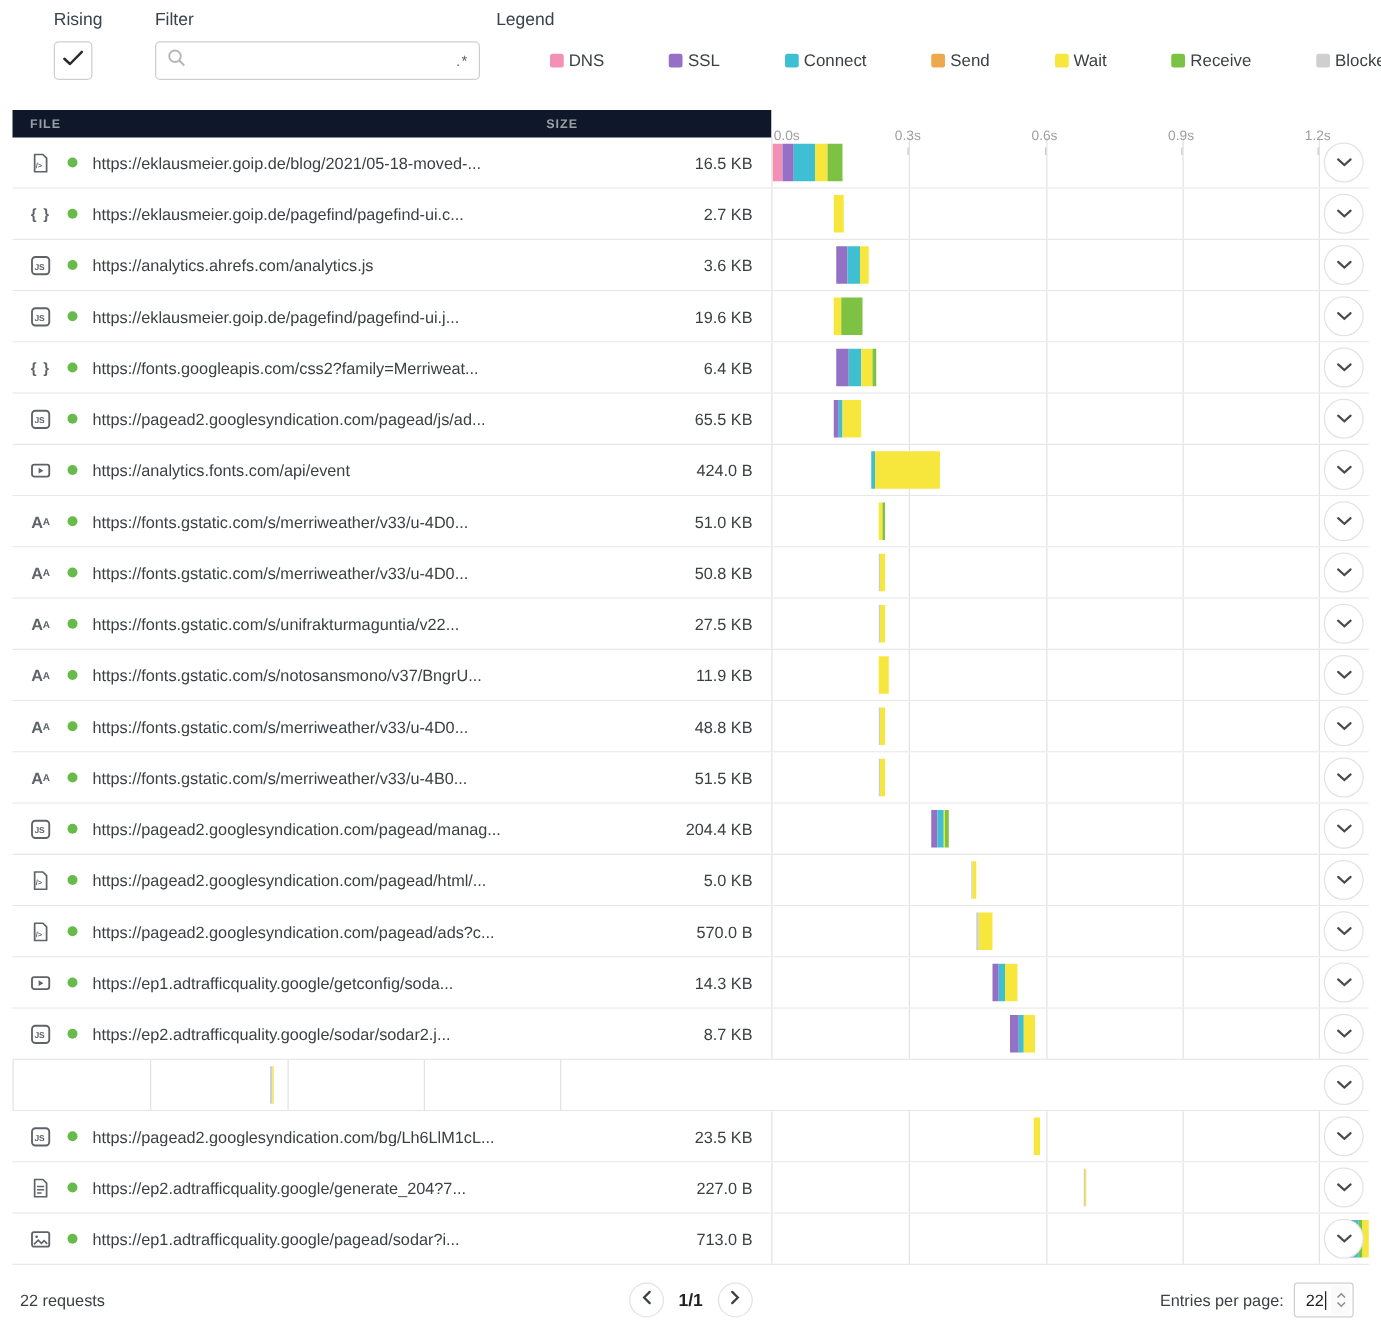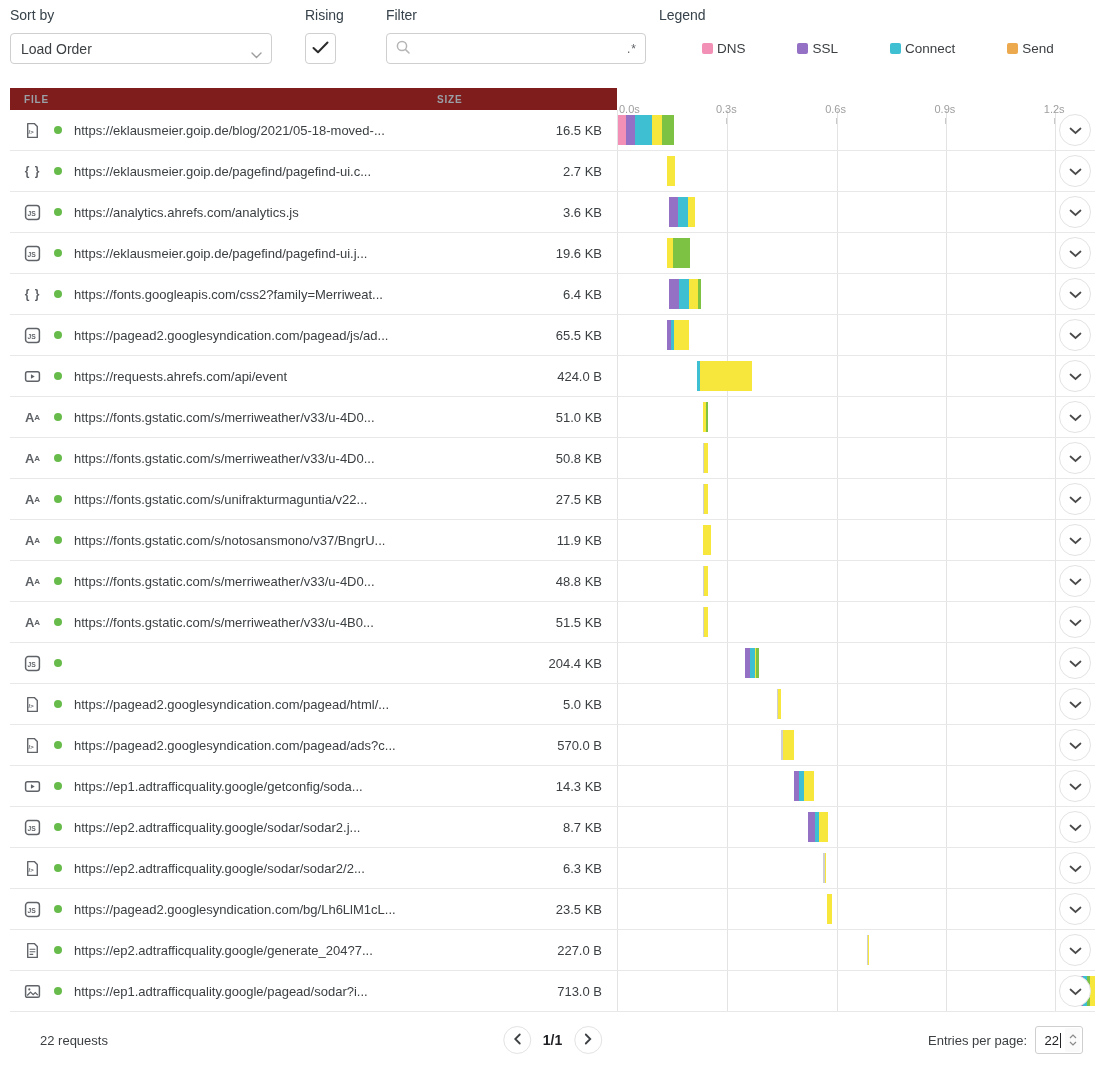--- a/index.html
+++ b/index.html
@@ -26,21 +26,21 @@
   .regex-hint { font-size:12px; color:#5f6368; letter-spacing:1px; cursor:pointer; }
   .grp-legend { margin-left:13px; }
   .legend-row { display:flex; align-items:center; height:31px; }
   .legend-item { display:flex; align-items:center; margin-right:9px;padding-left:43px; }
   .legend-swatch { width:11px; height:11px; border-radius:2px; margin-right:4px; }
   .legend-item span.lbl { font-size:13.5px; color:#3c4043; }
 
   
   .table { margin-top:11px; position:relative; }
   .thead { display:flex; height:22px; position:relative; z-index:3; }
-  .thead-main { width:607px; background:#7f1d1d; position:relative; }
+  .thead-main { width:607px; background:#0f172a; position:relative; }
   .thead-main .h { position:absolute; top:6px; font-size:10px; letter-spacing:0.8px;
                    color:#9aa0a6; font-weight:bold; }
   .h-file { left:14px; }
   .h-size { left:427px; }
   .thead-chart { flex:1; position:relative; overflow:visible; }
   .axis-label { position:absolute; top:15px; font-size:11px; color:#9e9e9e; white-space:nowrap; }
   .axis-tick { position:absolute; top:30px; width:1px; height:6px; background:#c9c9c9; }
 
   .row { display:flex; height:41px; border-bottom:1px solid #e8e8e8; background:#fff; }
   .cell-main { width:607px; display:flex; align-items:center; }
@@ -60,21 +60,21 @@
     background-position:109px 0,219px 0,328px 0,437px 0;
     background-repeat:no-repeat; }
   .bar { position:absolute; top:5px; height:30px; display:flex; z-index:1; }
   .seg { height:100%; flex:none; }
   .expand-btn { position:absolute; top:4px; right:4px; width:32px; height:32px; border-radius:50%;
                 background:#fff; border:1px solid #e3e3e3; display:flex; align-items:center;
                 justify-content:center; z-index:2; cursor:pointer; }
 
   
   .tfoot { height:56px; display:flex; align-items:center; position:relative; }
-  .req-count { font-size:13px; color:#3c4043; margin-left:30px; }
+  .req-count { font-size:13px; color:#3c4043; margin-left:6px; }
   .pager { position:absolute; left:50%; transform:translateX(-50%); display:flex;
            align-items:center; }
   .pg-btn { width:28px; height:28px; border-radius:50%; border:1px solid #e3e3e3; background:#fff;
             display:flex; align-items:center; justify-content:center; cursor:pointer; }
   .pg-ind { font-size:14px; color:#202124; font-weight:bold; margin:0 12px; }
   .entries { margin-left:auto; margin-right:12px; display:flex; align-items:center; }
   .entries-label { font-size:13px; color:#3c4043; margin-right:8px; }
   .entries-box { width:48px; height:28px; border:1px solid #cfcfcf; border-radius:3px;
                  display:flex; align-items:center; background:#fff; padding-left:6px; }
   .entries-box input { width:17px; border:none; outline:none; font-size:13px; color:#202124;
@@ -84,31 +84,20 @@
              display:flex; flex-direction:column; align-items:center; justify-content:center;
              margin-right:2px; cursor:pointer; }
   .spinner svg { display:block; }
 </style>
 </head>
 <body>
 
 <div class="page">
 
   <div class="controls">
-    <div class="grp">
-      <div class="grp-label">Sort by</div>
-      <div class="select-box">
-        <span>Load Order</span>
-        <span class="chev">
-          <svg width="11" height="7" viewBox="0 0 11 7">
-              <path d="M1 1 L5.5 5.5 L10 1" stroke="#9e9e9e" stroke-width="1.4" fill="none" stroke-linecap="round"></path>
-            </svg>
-        </span>
-      </div>
-    </div>
 
     <div class="grp grp-rising">
       <div class="grp-label">Rising</div>
       <div class="checkbox">
         <span>
           <svg width="17" height="13" viewBox="0 0 17 13">
               <path d="M1.5 7 L6 11.2 L15.5 1.5" stroke="#2b2b2b" stroke-width="2" fill="none" stroke-linecap="round" stroke-linejoin="round"></path>
             </svg>
         </span>
       </div>
@@ -342,21 +331,21 @@
 
   <div class="row">
     <div class="cell-main">
       <span class="ficon">
               <svg width="17" height="17" viewBox="0 0 16 16">
                 <rect x="1.5" y="3.5" width="13" height="9" rx="1.8" fill="none" stroke="currentColor" stroke-width="1.4"></rect>
                 <path d="M6.5 5.8l3.6 2.2-3.6 2.2z" fill="currentColor"></path>
               </svg>
             </span>
       <span class="dot"></span>
-      <span class="url">https://requests.ahrefs.com/api/event</span>
+      <span class="url">https://analytics.fonts.com/api/event</span>
       <span class="size">424.0 B</span>
     </div>
     <div class="cell-chart">
       <div class="bar" style="left: 79.0596px;">
               <span class="seg" style="width: 2.55031px; background: rgb(63, 191, 210);"></span>
               <span class="seg" style="width: 52.8278px; background: rgb(247, 231, 60);"></span>
             </div>
       <div class="expand-btn">
         <span>
           <svg width="13" height="8" viewBox="0 0 13 8">
@@ -518,20 +507,21 @@
 
   <div class="row">
     <div class="cell-main">
       <span class="ficon">
               <svg width="17" height="17" viewBox="0 0 16 16">
                 <rect x="1.5" y="1.5" width="13" height="13" rx="2.6" fill="none" stroke="currentColor" stroke-width="1.4"></rect>
                 <text x="3.3" y="11" font-size="6.4" font-weight="bold" fill="currentColor">JS</text>
               </svg>
             </span>
       <span class="dot"></span>
+      <span class="url">https://pagead2.googlesyndication.com/pagead/manag...</span>
       <span class="size">204.4 KB</span>
     </div>
     <div class="cell-chart">
       <div class="bar" style="left: 127.151px;">
               <span class="seg" style="width: 4.73629px; background: rgb(148, 113, 196);"></span>
               <span class="seg" style="width: 4.73629px; background: rgb(63, 191, 210);"></span>
               <span class="seg" style="width: 1.45732px; background: rgb(247, 231, 60);"></span>
               <span class="seg" style="width: 2.55031px; background: rgb(125, 194, 66);"></span>
             </div>
       <div class="expand-btn">
@@ -648,31 +638,20 @@
         <span>
           <svg width="13" height="8" viewBox="0 0 13 8">
                   <path d="M1.5 1.5 L6.5 6 L11.5 1.5" stroke="#4a4a4a" stroke-width="1.7" fill="none" stroke-linecap="round"></path>
                 </svg>
         </span>
       </div>
     </div>
   </div>
 
   <div class="row">
-    <div class="cell-main">
-      <span class="ficon">
-              <svg width="17" height="17" viewBox="0 0 16 16">
-                <path d="M3.5 1.5h6.2l2.8 2.8v10.2h-9z" fill="none" stroke="currentColor" stroke-width="1.3" stroke-linejoin="round"></path>
-                <text x="4.3" y="11.6" font-size="5.6" font-weight="bold" fill="currentColor">/&gt;</text>
-              </svg>
-            </span>
-      <span class="dot"></span>
-      <span class="url">https://ep2.adtrafficquality.google/sodar/sodar2/2...</span>
-      <span class="size">6.3 KB</span>
-    </div>
     <div class="cell-chart">
       <div class="bar" style="left: 204.753px;">
               <span class="seg" style="width: 1.82165px; background: rgb(207, 207, 207);"></span>
               <span class="seg" style="width: 1.45732px; background: rgb(247, 231, 60);"></span>
             </div>
       <div class="expand-btn">
         <span>
           <svg width="13" height="8" viewBox="0 0 13 8">
                   <path d="M1.5 1.5 L6.5 6 L11.5 1.5" stroke="#4a4a4a" stroke-width="1.7" fill="none" stroke-linecap="round"></path>
                 </svg>

